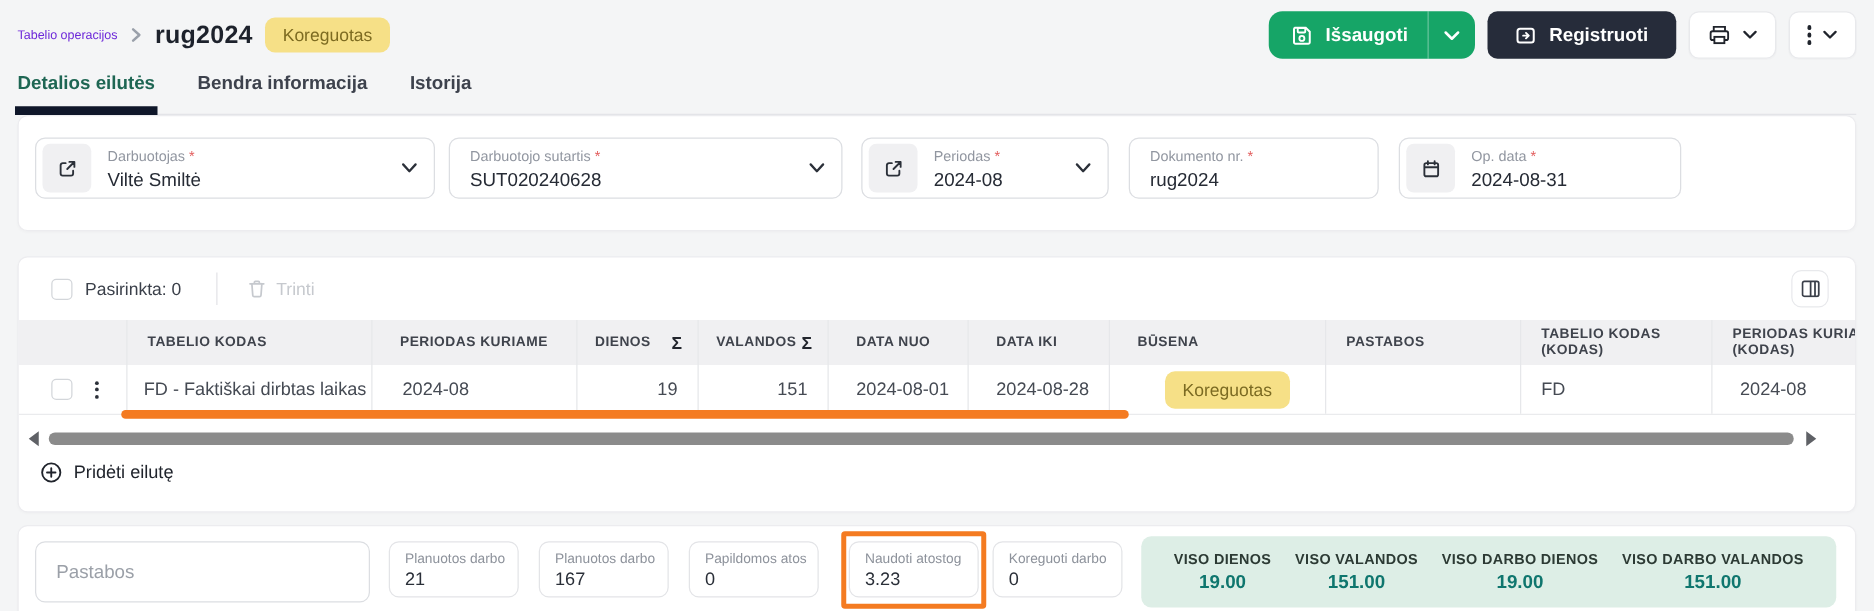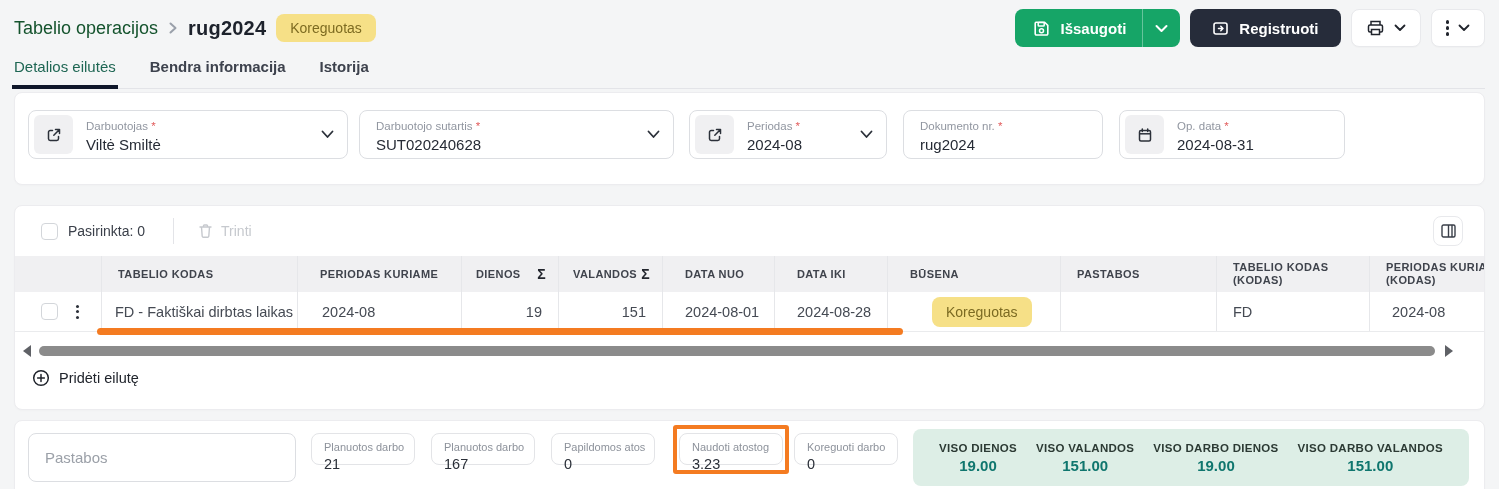--- a/index.html
+++ b/index.html
@@ -2,39 +2,39 @@
 <html><head>
 <meta charset="utf-8">
 <style>
   * { margin:0; padding:0; box-sizing:border-box; }
   html,body { width:1499px; height:489px; overflow:hidden; }
   body { font-family:"Liberation Sans", sans-serif; background:#f4f5f6; position:relative; color:#242936; }
 
   
   .topbar { position:absolute; top:9px; left:14px; right:14px; height:38px; display:flex; justify-content:space-between; align-items:center; }
   .crumbs { display:flex; align-items:center; gap:10px; }
-  .crumb-link { font-size:18px; color:#14532d; cursor:pointer; }
+  .crumb-link { font-size:10px; color:#6d28d9; cursor:pointer; }
   .crumb-sep { color:#9aa0aa; display:flex; }
   .page-title { font-size:20px; font-weight:700; color:#1d222c; letter-spacing:.2px; }
   .badge { background:#f6e087; color:#7d6b21; font-size:14px; padding:6px 14px; border-radius:8px; font-weight:500; white-space:nowrap; }
   .actions { display:flex; align-items:center; gap:10px; }
   .btn { height:38px; border-radius:8px; display:flex; align-items:center; cursor:pointer; font-size:15px; font-weight:600; border:none; }
-  .btn-green { background:#16a567; color:#fff; padding:0; }
+  .btn-green { background:#16a567; color:#fff; padding:0;border-radius:11px; }
   .btn-green .main { display:flex; align-items:center; gap:10px; padding:0 16px 0 18px; }
   .btn-green .split-divider { width:1px; height:38px; background:rgba(255,255,255,.35); }
   .btn-green .caret { padding:0 12px; display:flex; align-items:center; }
   .btn-dark { background:#262c3a; color:#fff; gap:10px; padding:0 22px; }
   .btn-white { background:#fff; border:1px solid #e8e9ec; color:#20242c; gap:9px; padding:0 14px; box-shadow:0 1px 1px rgba(0,0,0,.02); }
   .kebab-dots { display:flex; flex-direction:column; gap:2.5px; }
   .kebab-dots i { width:3.5px; height:3.5px; border-radius:50%; background:#20242c; }
 
   
   .tabs { position:absolute; top:54px; left:12px; right:14px; display:flex; gap:30px; border-bottom:1px solid #e3e4e8; }
   .tab { font-size:15px; padding:4px 2px 10px; cursor:pointer; color:#3d424d; font-weight:600; }
-  .tab.active { color:#1e6653; font-weight:400; border-bottom:4px solid #0f172a; margin-bottom:-1px; }
+  .tab.active { color:#1e6653; font-weight:700; border-bottom:7px solid #0f172a; margin-bottom:-1px; }
 
   
   .card { position:absolute; left:14px; width:1471px; background:#fff; border:1px solid #ececef; border-radius:8px; box-shadow:0 1px 2px rgba(0,0,0,.02); }
   .form-card { top:92px; height:93px; }
   .table-card { top:205px; height:205px; overflow:hidden; }
   .footer-card { top:420px; height:84px; }
 
   
   .field { position:absolute; top:17px; height:49px; border:1px solid #dcdee2; border-radius:8px; background:#fff; display:flex; align-items:center; cursor:pointer; }
   .field .icon-box { width:39px; height:39px; margin-left:5px; border-radius:6px; background:#f0f0f2; display:flex; align-items:center; justify-content:center; flex:0 0 auto; }
@@ -81,21 +81,21 @@
   .arr-l { border-right:8px solid #5f6166; margin-left:8px; }
   .arr-r { border-left:8px solid #5f6166; margin-left:10px; }
   .thumb { width:1396px; height:10px; background:#8b8b8b; border-radius:6px; margin-left:8px; cursor:pointer; }
 
   
   .add-row { position:absolute; left:17px; top:163px; display:flex; align-items:center; gap:9px; cursor:pointer; font-size:14.5px; font-weight:500; color:#20242c; }
 
   
   .notes-input { position:absolute; left:13px; top:12px; width:268px; height:49px; border:1px solid #dcdee2; border-radius:8px; font-size:15px; padding:0 16px; color:#262b35; font-family:"Liberation Sans",sans-serif; outline:none; }
   .notes-input::placeholder { color:#9ba0a8; }
-  .stat { position:absolute; top:12px; width:104px; height:32px; border:1px solid #e3e4e7; border-radius:8px; background:#fff; padding:7px 0 0 12px; cursor:text; }
+  .stat { position:absolute; top:12px; width:104px; height:45px; border:1px solid #e3e4e7; border-radius:8px; background:#fff; padding:7px 0 0 12px; cursor:text; }
   .stat .slabel { font-size:11px; color:#8d929b; white-space:nowrap; overflow:hidden; }
   .stat .svalue { font-size:14.5px; color:#2a2f38; margin-top:3px; }
   .s1{left:296px;} .s2{left:416px;} .s3{left:536px;} .s4{left:664px;} .s5{left:779px;}
   .totals { position:absolute; left:898px; top:8px; width:556px; height:57px; background:#ddeee6; border-radius:8px; display:flex; align-items:center; justify-content:space-between; padding:0 26px; }
   .tot { text-align:center; }
   .tot .tlabel { font-size:11.5px; font-weight:700; color:#2c3a34; letter-spacing:.3px; white-space:nowrap; }
   .tot .tvalue { font-size:15px; font-weight:700; color:#0f766e; margin-top:3px; }
 
   svg { display:block; }
 </style>

